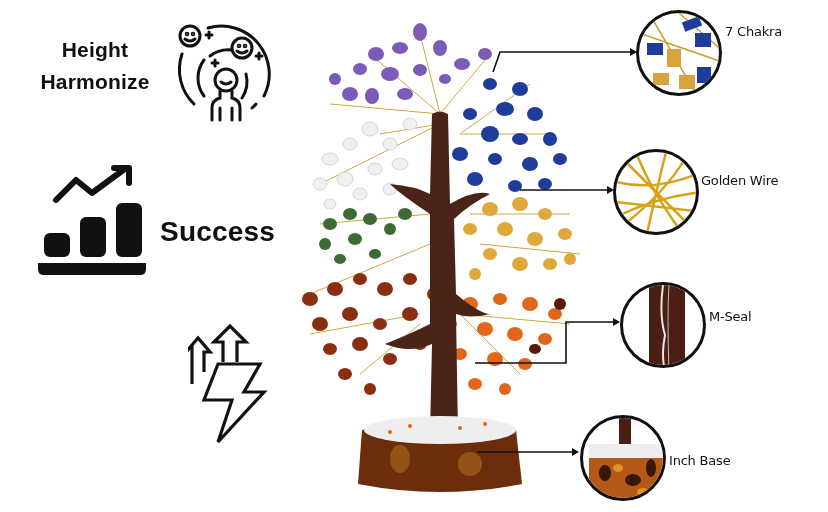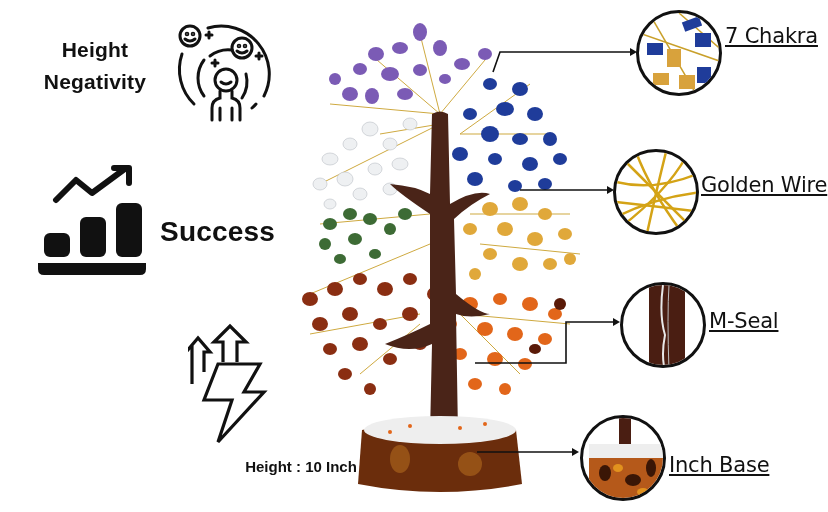--- a/index.html
+++ b/index.html
@@ -1,30 +1,30 @@
 <!DOCTYPE html>
 <html><head>
 <meta charset="utf-8">
 <style>
   html, body { margin:0; padding:0; background:#ffffff; }
   body { width:828px; height:512px; position:relative; overflow:hidden;
          font-family:"Liberation Sans", "DejaVu Sans", sans-serif; color:#111; }
   .abs { position:absolute; }
   .feat-label { font-weight:700; font-size:21px; line-height:32px; color:#111; text-align:center; letter-spacing:0.2px; }
-  .callout-label { font-family:"DejaVu Sans", sans-serif; font-size:21px; color:#111; font-weight:500; letter-spacing:-0.2px;text-decoration:underline; }
+  .callout-label { font-family:"DejaVu Sans", sans-serif; font-size:13px; color:#111; font-weight:500; letter-spacing:-0.2px; }
   .zoom-circle { position:absolute; border-radius:50%; border:3px solid #111; overflow:hidden; background:#fff; box-sizing:border-box; }
   .height-note { font-weight:700; font-size:15px; line-height:22px; text-align:center; color:#111; }
   svg { display:block; }
 </style>
 </head>
 <body>
 
 <div class="abs" style="left:20px;top:34px;width:150px;">
   <div class="feat-label">Height</div>
-  <div class="feat-label">Negativity</div>
+  <div class="feat-label">Harmonize</div>
 </div>
 <div class="abs" style="left:170px;top:16px;">
   <svg width="104" height="106" viewBox="0 0 104 106" fill="none" stroke="#111" stroke-width="3" stroke-linecap="round">
 
     <path d="M38 12 A48 48 0 0 1 94 80"></path>
     <path d="M12 38 A48 48 0 0 0 24 88"></path>
     <path d="M86 88 A48 48 0 0 1 82 92"></path>
 
     <path d="M34 44 A30 30 0 0 0 34 80"></path>
     <path d="M76 58 A30 30 0 0 1 72 82"></path>
@@ -304,14 +304,13 @@
       </g>
     <g fill="#e2921e">
         <ellipse cx="35" cy="50" rx="5" ry="4"></ellipse>
         <ellipse cx="60" cy="74" rx="6" ry="4"></ellipse>
       </g>
   </svg>
 </div>
 <div class="abs callout-label" style="left:669px;top:453px;">Inch Base</div>
 
 <div class="abs" style="left:226px;top:456px;width:150px;">
-  <div class="height-note">Height : 10 Inch</div>
 </div>
 
 </body></html>

